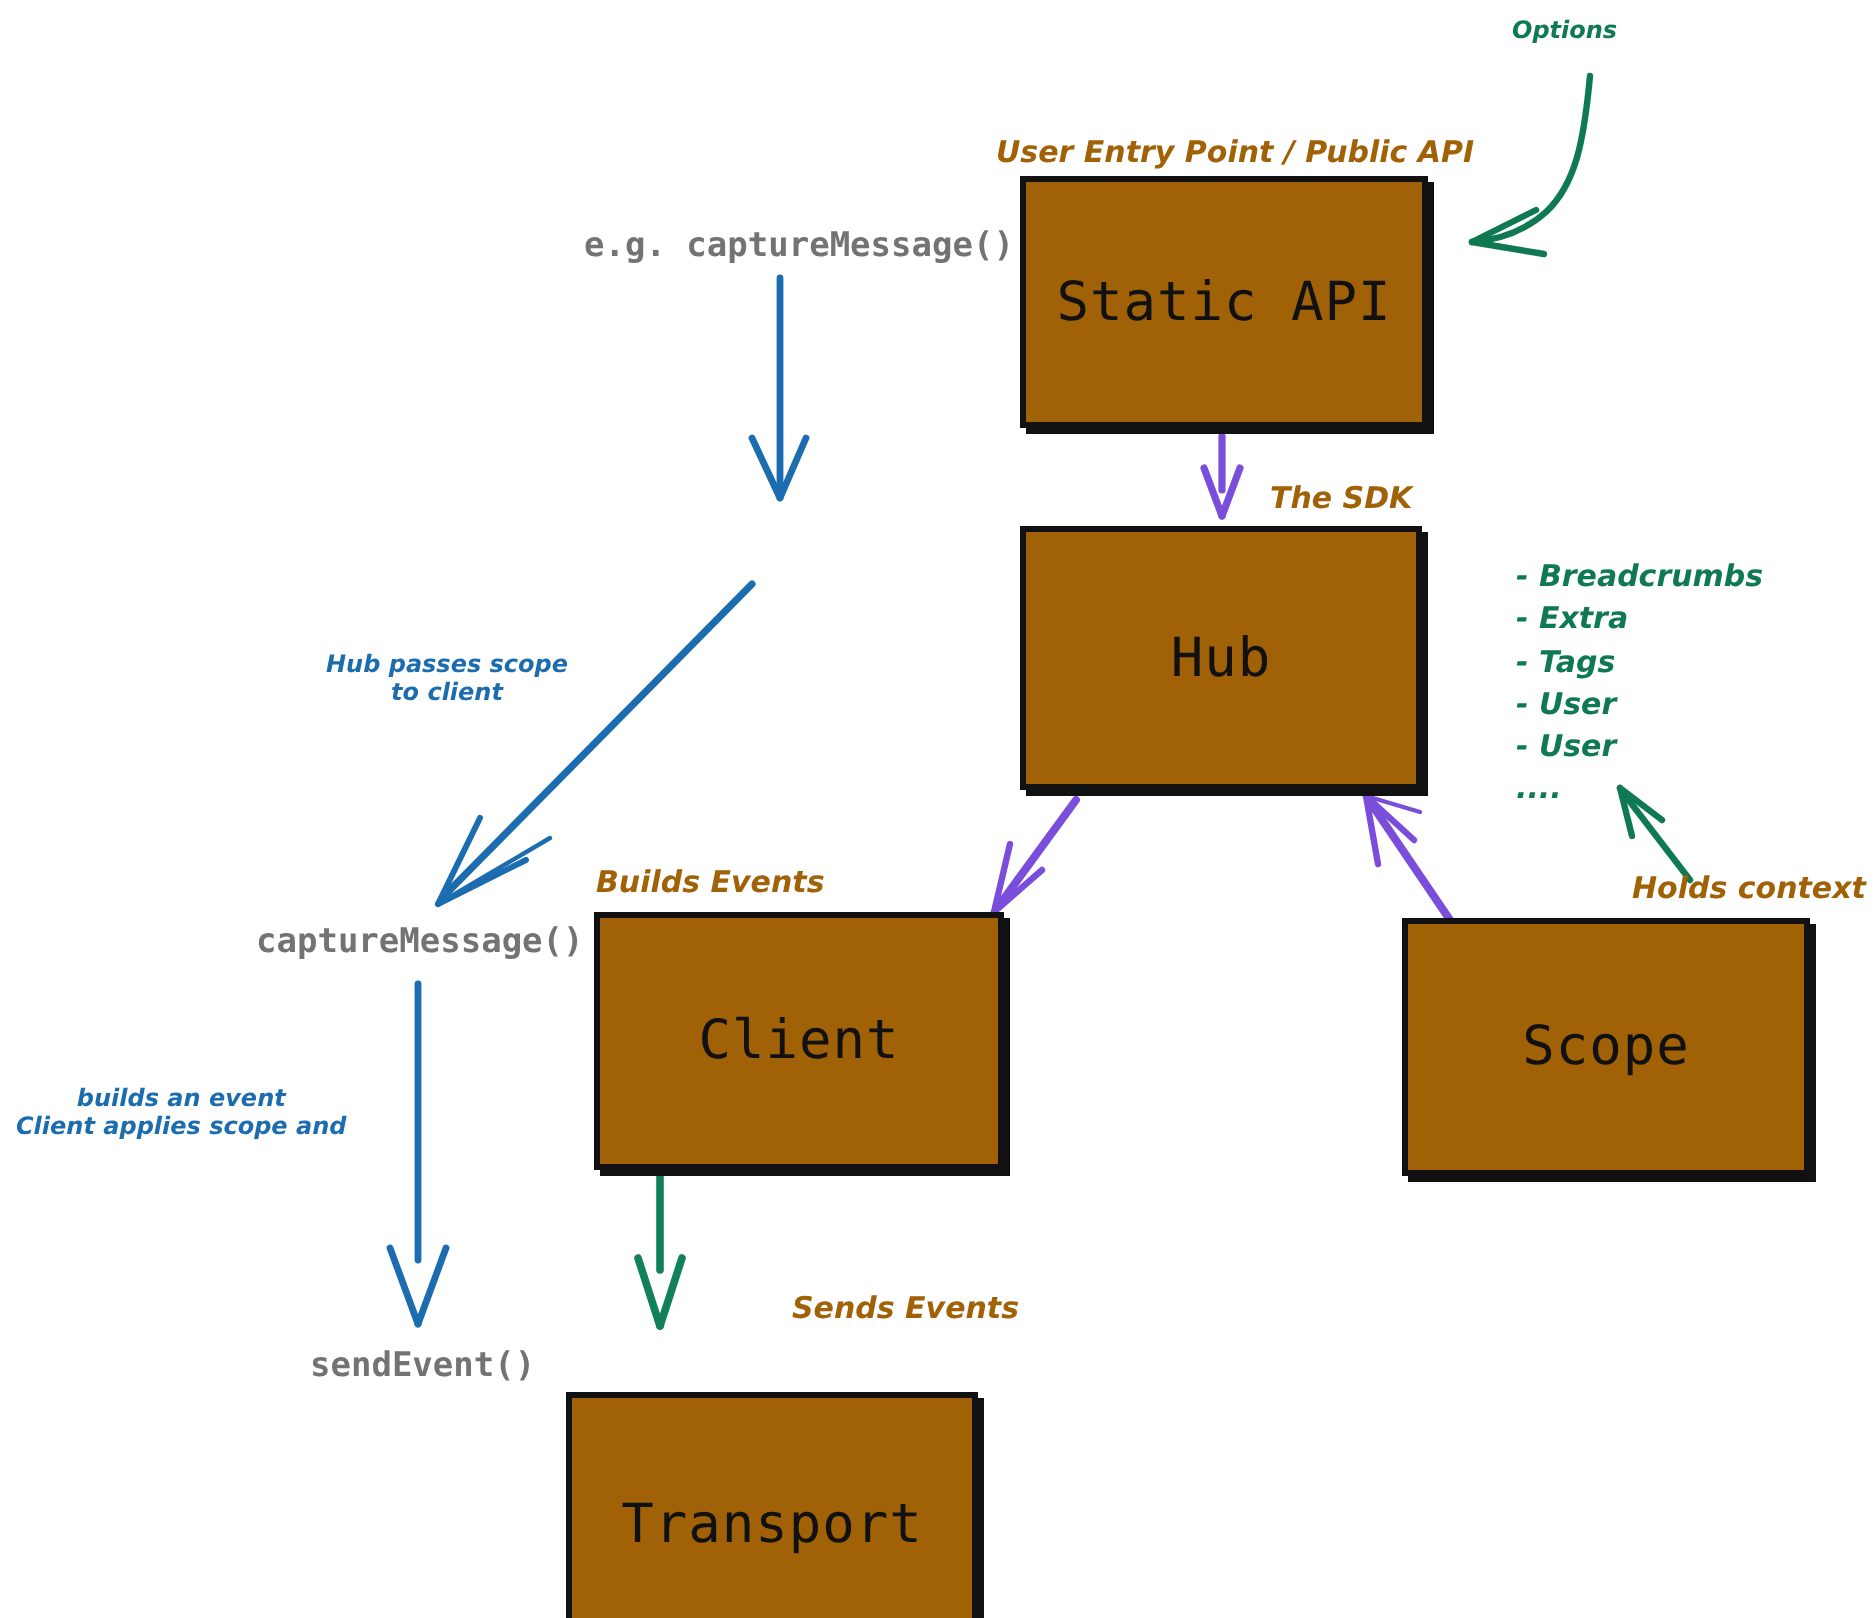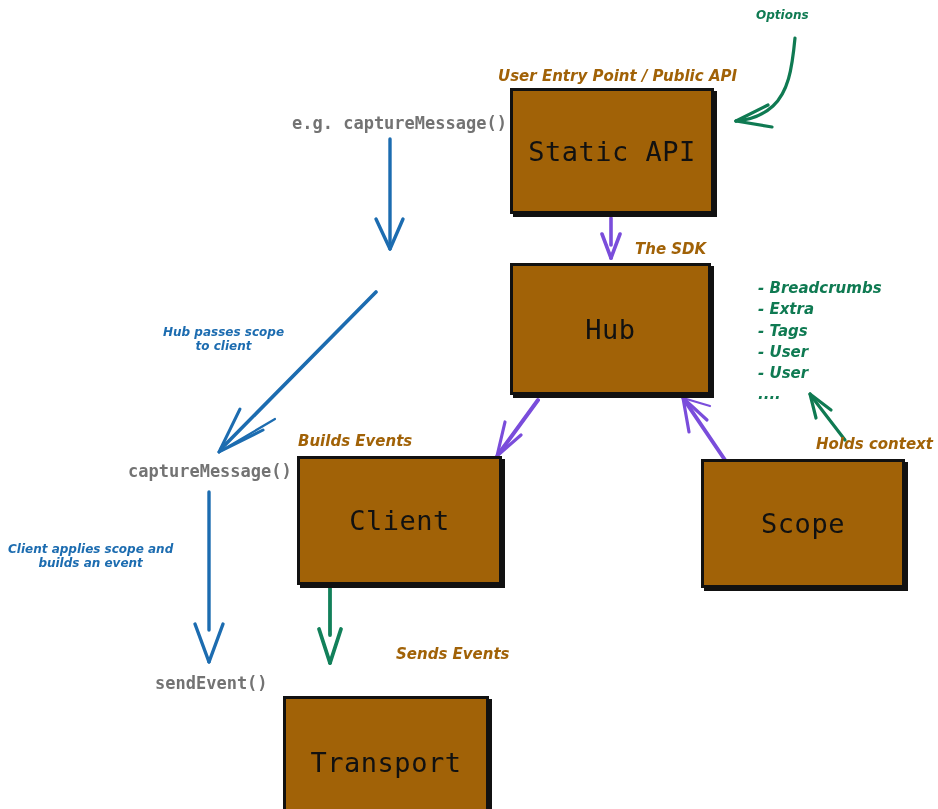--- a/index.html
+++ b/index.html
@@ -190,22 +190,22 @@
     <div>to client</div>
   </div>
 
   <div class="anno anno-purple" style="left:635px; top:241px;">The SDK</div>
 
   <div class="anno anno-purple" style="left:298px; top:433px;">Builds Events</div>
 
   <div class="anno anno-blue-mono" style="left:128px; top:461px;">captureMessage()</div>
 
   <div class="anno anno-blue-hand" style="left:8px; top:542px;">
+    <div>builds an event</div>
     <div>Client applies scope and</div>
-    <div>builds an event</div>
   </div>
 
   <div class="anno anno-blue-mono" style="left:155px; top:673px;">sendEvent()</div>
 
   <div class="anno anno-purple" style="left:396px; top:646px;">Sends Events</div>
 
   <div class="anno anno-purple" style="left:816px; top:436px;">Holds context</div>
 
   <div id="context-list">
     <div class="ctx-item">- Breadcrumbs</div>

